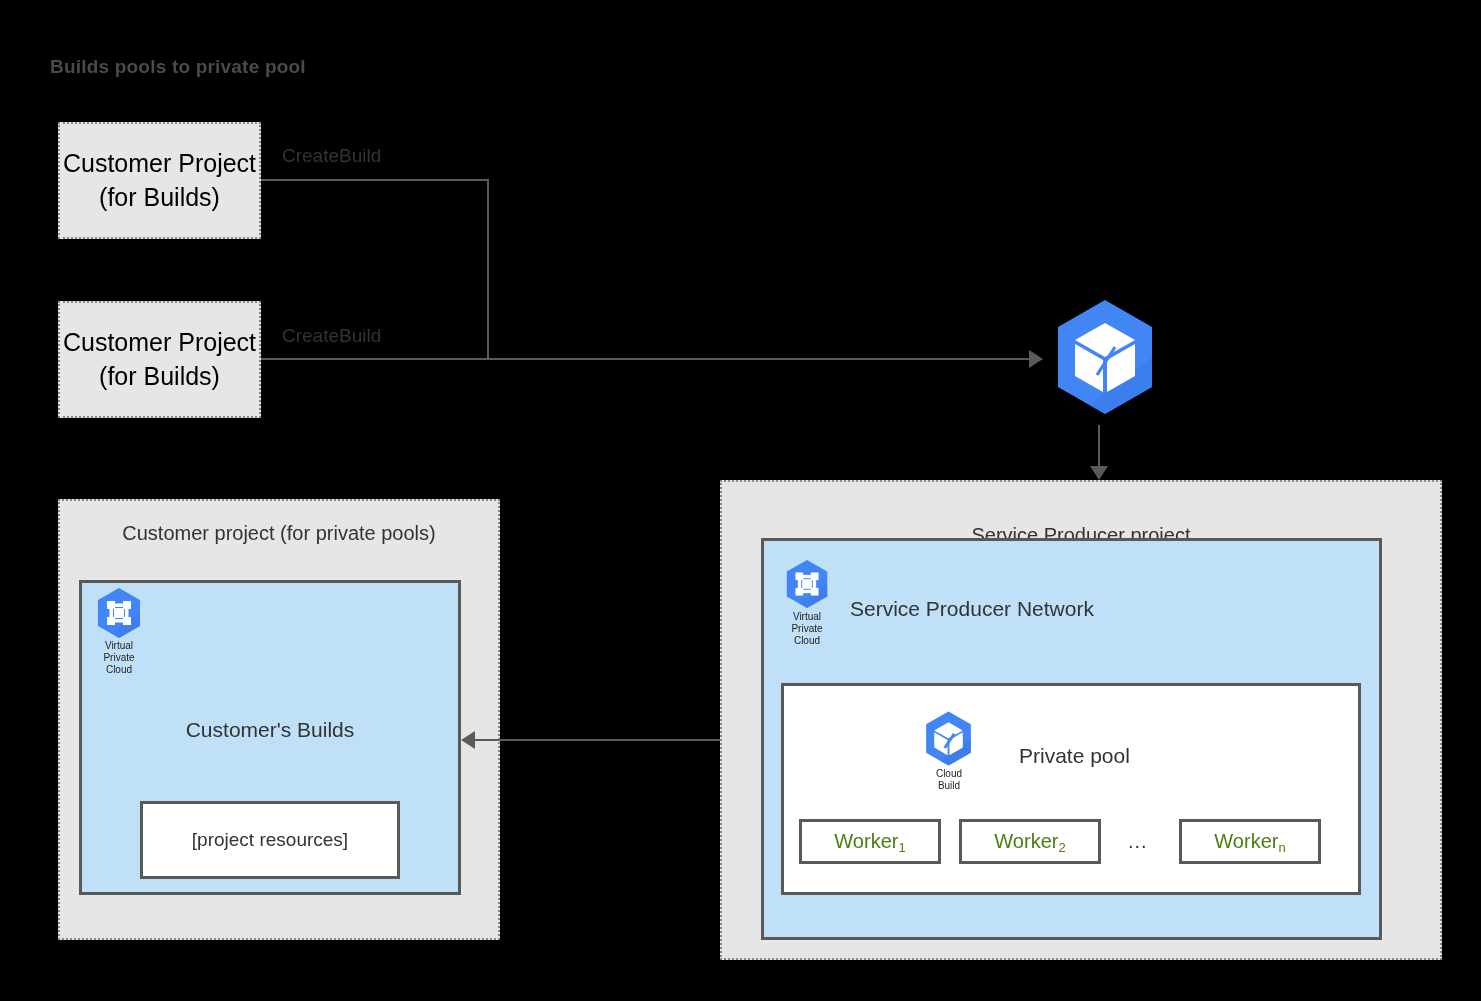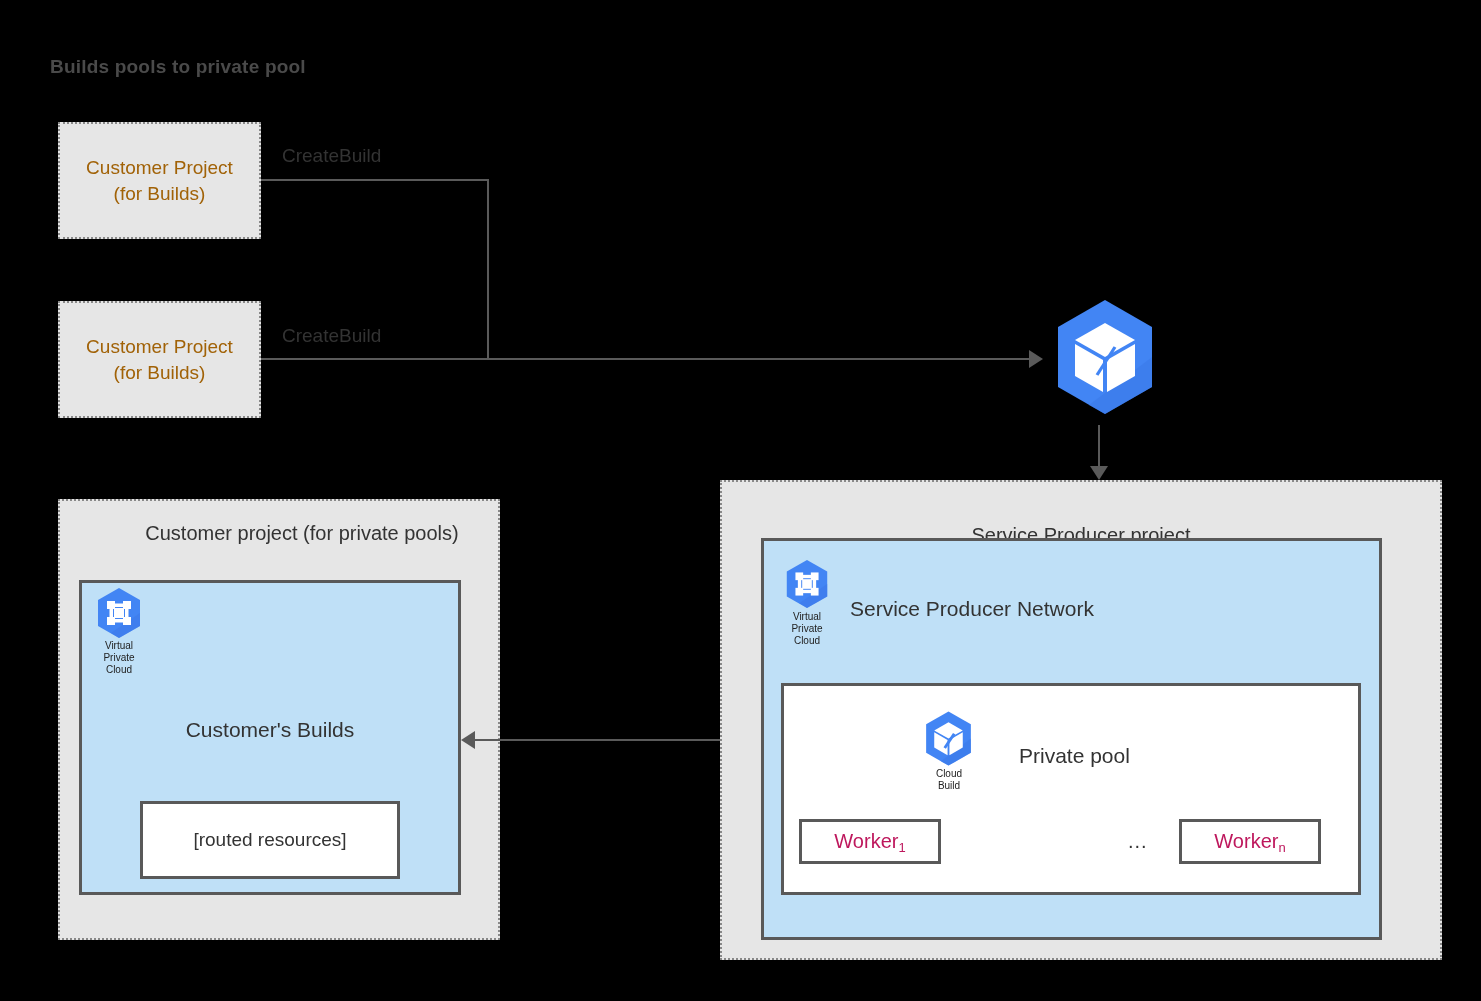--- a/index.html
+++ b/index.html
@@ -44,22 +44,22 @@
   .blue-box { background: #bfe0f7; }
   .white-box { background: #ffffff; }
 
   
   .cp-box {
     display: flex;
     align-items: center;
     justify-content: center;
   }
   .cp-box .cp-text {
-    color: #a16207;
-    font-size: 19px;
+    color: #000000;
+    font-size: 25px;
     text-align: center;
     line-height: 1.35;
     white-space: pre-line;
   }
 
   
   .line {
     position: absolute;
     background: #5a5a5a;
   }
@@ -109,21 +109,21 @@
 
   
   .worker-box {
     position: absolute;
     box-sizing: border-box;
     border: 3px solid #595959;
     background: #ffffff;
     display: flex;
     align-items: center;
     justify-content: center;
-    color: #be185d;
+    color: #4d7c0f;
     font-size: 20px;
   }
   .worker-box sub {
     font-size: 13px;
     vertical-align: baseline;
     position: relative;
     top: 4px;
   }
   .ellipsis-label {
     position: absolute;
@@ -183,21 +183,21 @@
         <line x1="72" y1="52" x2="54" y2="80"></line>
       </g>
     </svg>
   </div>
 
   <div class="line vline" style="left:1098px; top:425px; height:42px;"></div>
   <div class="arrow-head arrow-down" style="left:1090px; top:466px;"></div>
 
   <div class="dotted-box" style="left:58px; top:499px; width:442px; height:441px;">
   </div>
-  <div class="panel-title" style="left:58px; top:522px; width:442px; text-align:center;padding-left:23px;">Customer project (for private pools)</div>
+  <div class="panel-title" style="left:58px; top:522px; width:442px; text-align:center;">Customer project (for private pools)</div>
 
   <div class="solid-box blue-box" style="left:79px; top:580px; width:382px; height:315px;"></div>
 
   <div class="icon" style="left:92px; top:586px;">
     <svg width="54" height="54" viewBox="0 0 54 54">
       <polygon points="27,2 48,14 48,40 27,52 6,40 6,14" fill="#4285f4"></polygon>
       <polygon points="48,27 48,40 27,52 19,47" fill="#3b78e7" opacity="0.5"></polygon>
       <g fill="#ffffff">
         <rect x="15" y="15" width="8" height="8"></rect>
         <rect x="31" y="15" width="8" height="8"></rect>
@@ -211,21 +211,21 @@
       </g>
     </svg>
   </div>
   <div class="icon-caption" style="left:84px; top:640px; width:70px;">Virtual
 Private
 Cloud</div>
 
   <div class="net-title" style="left:79px; top:718px; width:382px; text-align:center;">Customer's Builds</div>
 
   <div class="solid-box white-box" style="left:140px; top:801px; width:260px; height:78px; display:flex; align-items:center; justify-content:center;">
-    <span style="color:#333333; font-size:19px;">[routed resources]</span>
+    <span style="color:#333333; font-size:19px;">[project resources]</span>
   </div>
 
   <div class="line hline" style="left:474px; top:739px; width:280px;"></div>
   <div class="arrow-head arrow-left" style="left:461px; top:731px;"></div>
   <div class="arrow-head arrow-right" style="left:750px; top:731px;"></div>
 
   <div class="dotted-box" style="left:720px; top:480px; width:722px; height:480px;"></div>
   <div class="panel-title" style="left:720px; top:503px; width:722px; text-align:center;margin-top:21px;">Service Producer project</div>
 
   <div class="solid-box blue-box" style="left:761px; top:538px; width:621px; height:402px;"></div>
@@ -270,18 +270,21 @@
     </svg>
   </div>
   <div class="icon-caption" style="left:913px; top:768px; width:72px;">Cloud
 Build</div>
 
   <div class="net-title" style="left:1011px; top:744px;margin-left:8px;">Private pool</div>
 
   <div class="worker-box" style="left:799px; top:819px; width:142px; height:45px;">
     <span><span>Worker</span><sub>1</sub></span>
   </div>
+  <div class="worker-box" style="left:959px; top:819px; width:142px; height:45px;">
+    <span><span>Worker</span><sub>2</sub></span>
+  </div>
   <div class="ellipsis-label" style="left:1128px; top:830px;">...</div>
   <div class="worker-box" style="left:1179px; top:819px; width:142px; height:45px;">
     <span><span>Worker</span><sub>n</sub></span>
   </div>
 
 </div>
 
 </body></html>

